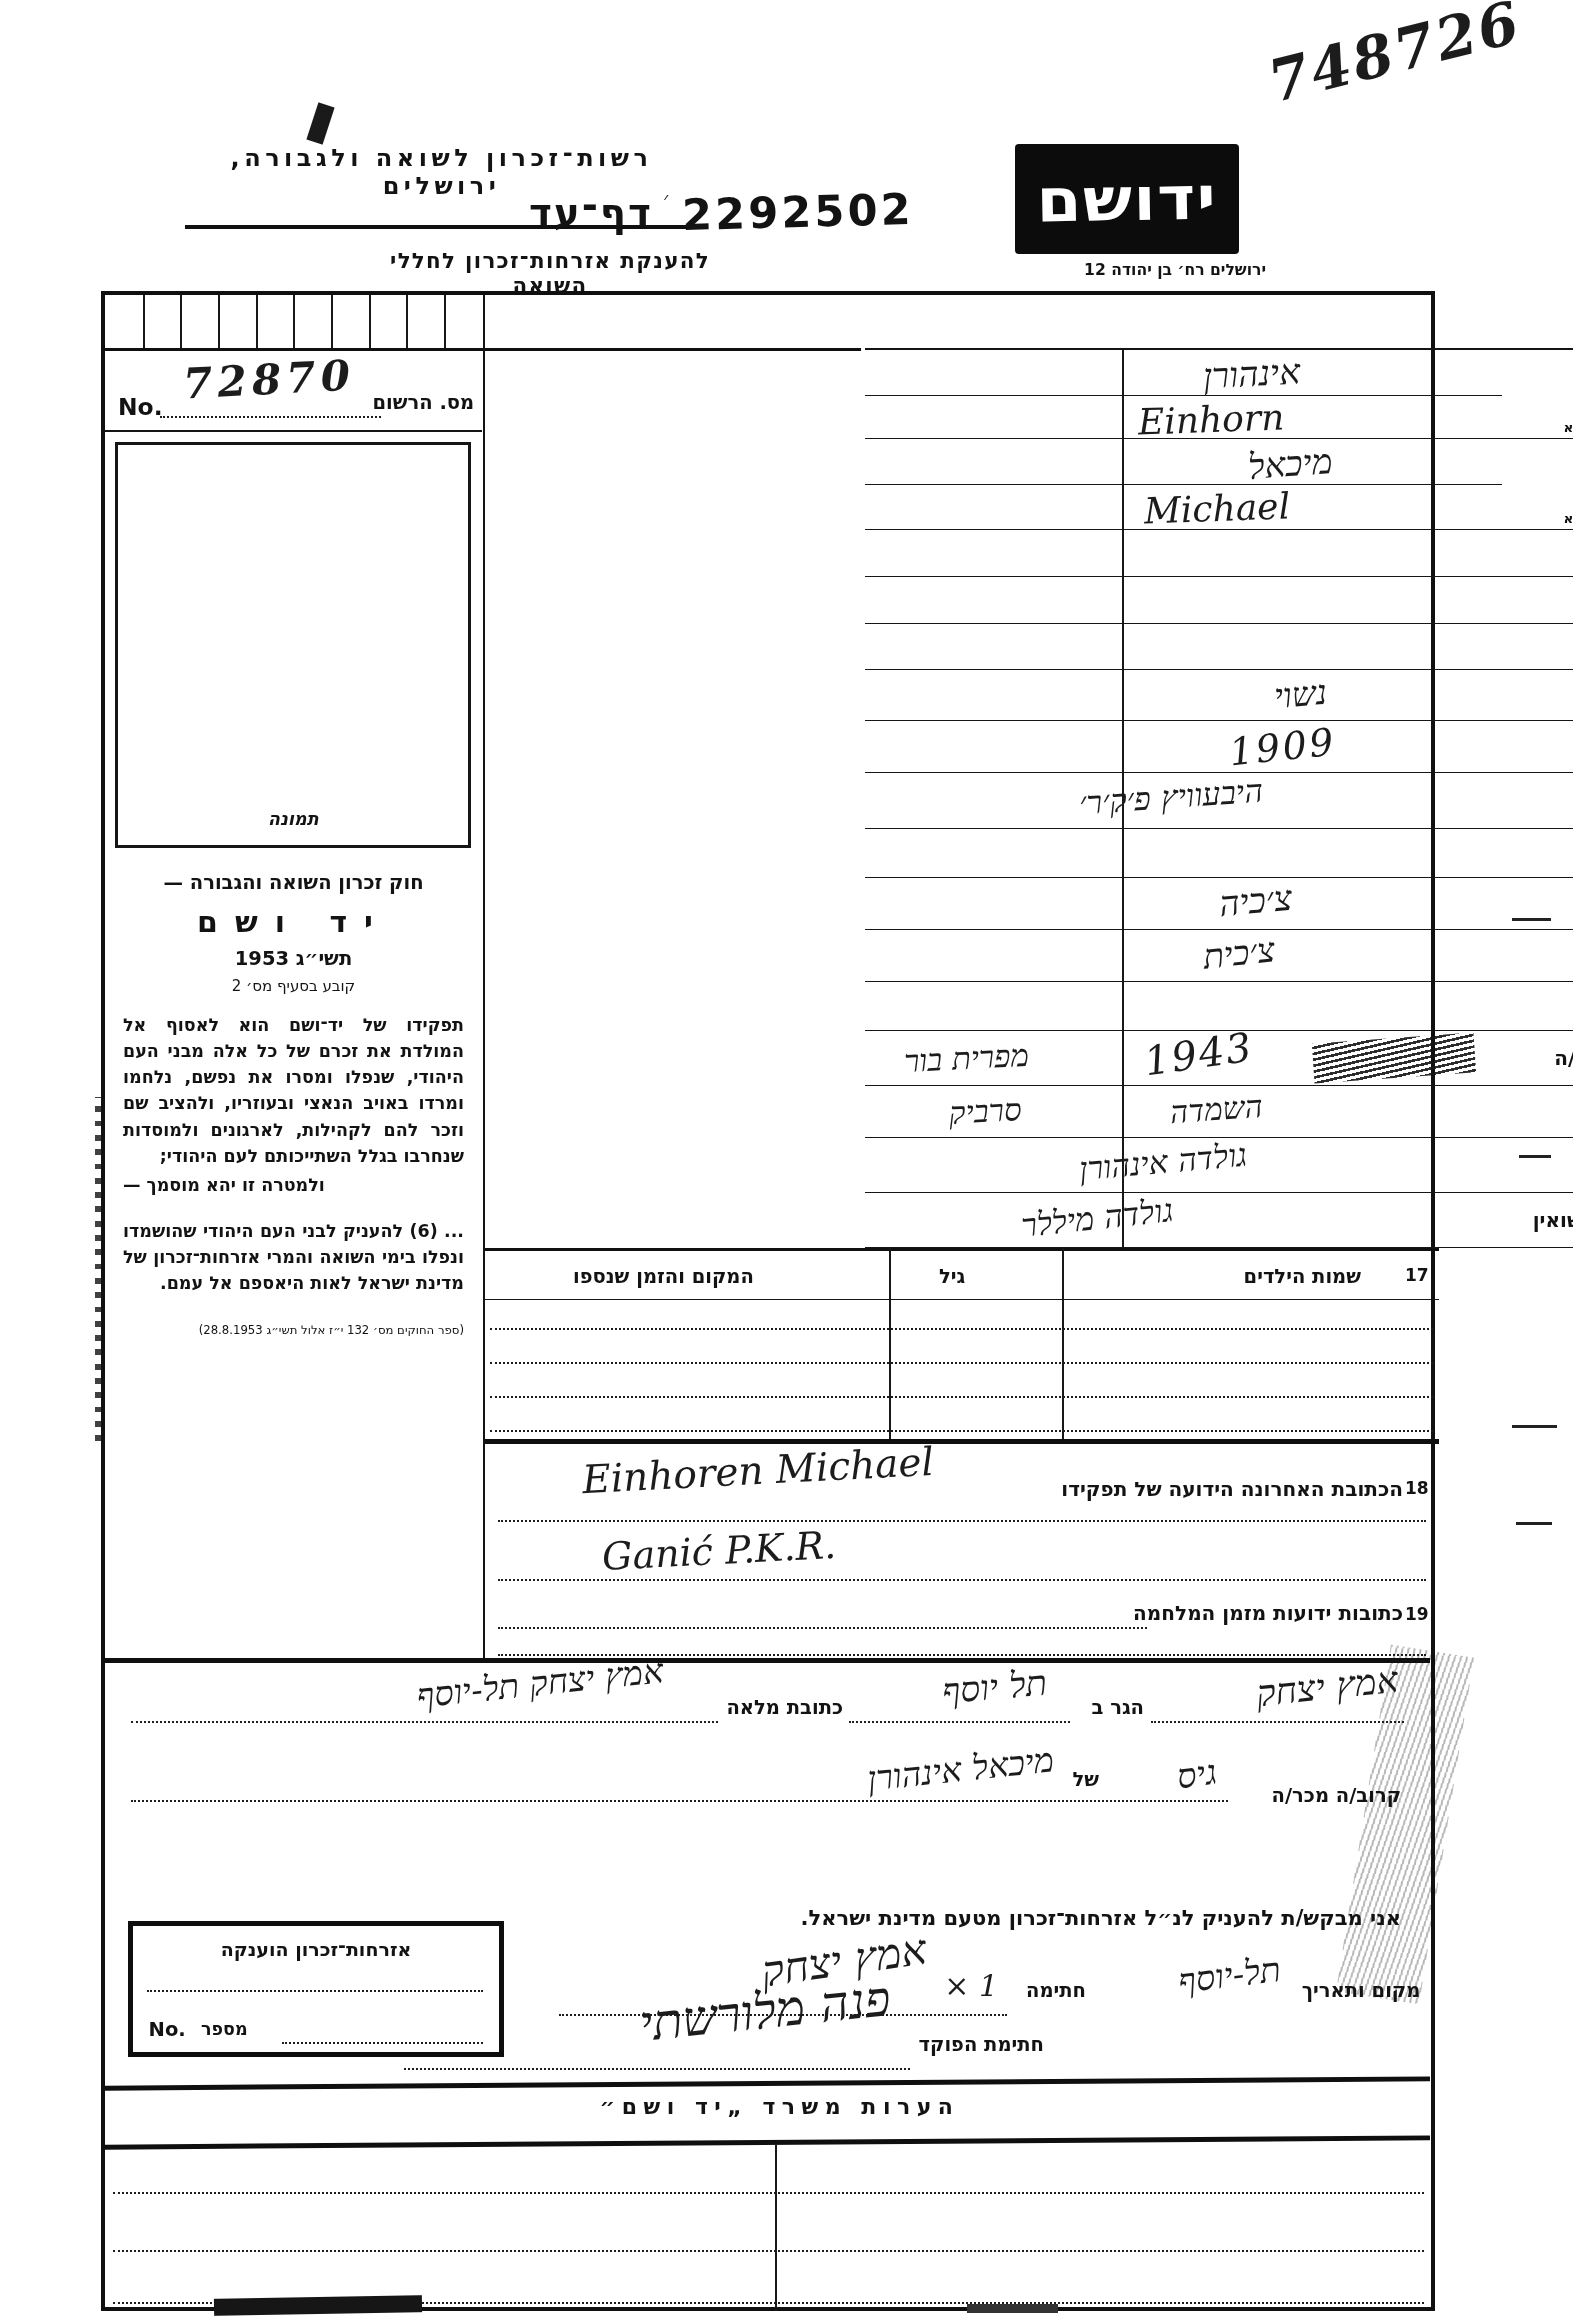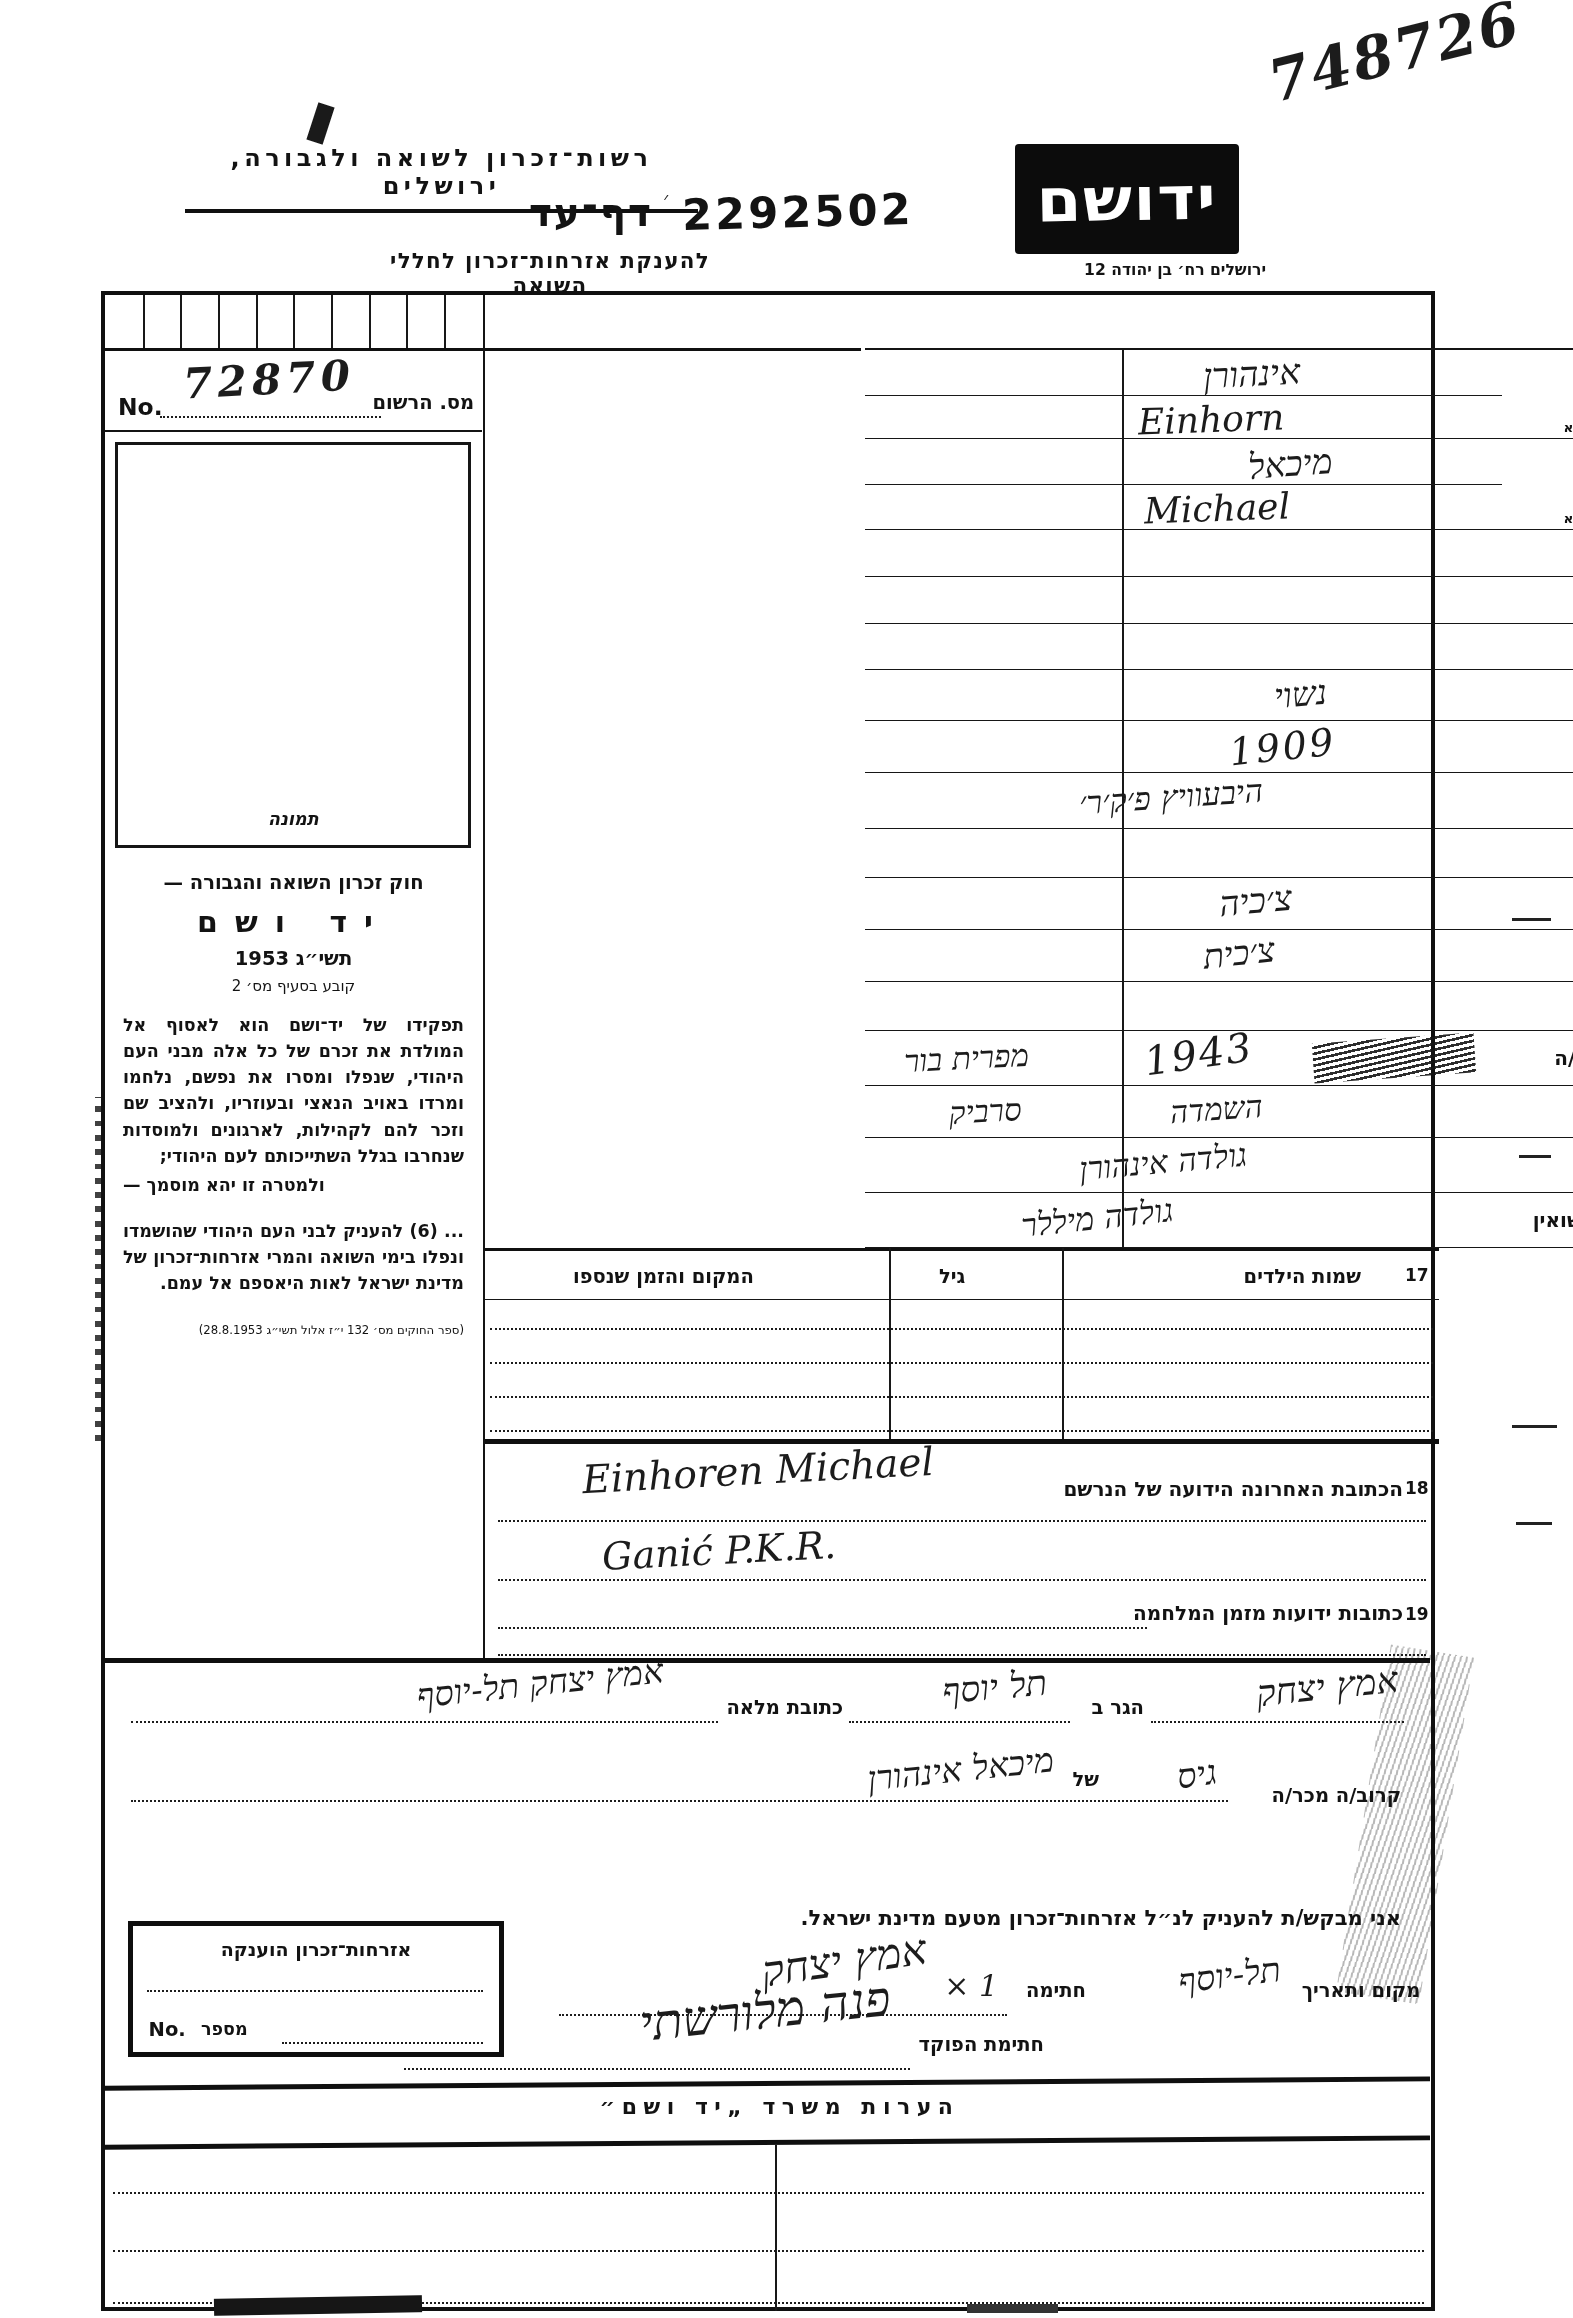--- a/index.html
+++ b/index.html
@@ -29,21 +29,21 @@
             transform:rotate(-4deg);opacity:.9;}
   .dash{background:#222;height:3.2px;}
 </style>
 </head>
 <body>
 
 <div class="page">
 
   <div class="abs hand b" style="left:1266px;top:18px;font-size:58px;transform:rotate(-14deg);letter-spacing:2.6px;">748726</div>
 
-  <div class="abs rtl b" style="left:185px;top:144px;width:513px;text-align:center;font-size:24px;letter-spacing:4.5px;border-bottom:4.5px solid #101010;padding-bottom:9px;">רשות־זכרון לשואה ולגבורה, ירושלים</div>
+  <div class="abs rtl b" style="left:185px;top:144px;width:513px;text-align:center;font-size:24px;letter-spacing:4.5px;border-bottom:4.5px solid #101010;padding-bottom:25px;">רשות־זכרון לשואה ולגבורה, ירושלים</div>
 
   <div class="abs rtl b" style="left:529px;top:190px;font-size:39px;letter-spacing:1.9px;">דף־עד</div>
   <div class="abs hand" style="left:663px;top:187px;font-size:22px;">׳</div>
   <div class="abs b ltr" style="left:682px;top:187px;font-size:43px;letter-spacing:3.2px;transform:rotate(-1.5deg);">2292502</div>
 
   <div class="abs rtl b" style="left:360px;top:248px;width:380px;text-align:center;font-size:21.4px;letter-spacing:1.3px;">להענקת אזרחות־זכרון לחללי השואה</div>
 
   <div class="abs" style="left:1015px;top:144px;width:224px;height:110px;background:#0c0c0c;border-radius:3.9px;display:flex;align-items:center;justify-content:center;">
     <span class="b rtl" style="color:#ffffff;font-size:60px;transform:scaleX(1.08) rotate(-1deg);letter-spacing:1.3px;">ידושם</span>
   </div>
@@ -202,21 +202,21 @@
       <div class="vline" style="position:absolute;left:577px;top:953px;height:191px;"></div>
       <div class="vline" style="position:absolute;left:404px;top:953px;height:191px;"></div>
       <div class="abs dot" style="left:5.2px;top:1033px;width:943px;"></div>
       <div class="abs dot" style="left:5.2px;top:1067px;width:943px;"></div>
       <div class="abs dot" style="left:5.2px;top:1101px;width:943px;"></div>
       <div class="abs dot" style="left:5.2px;top:1135px;width:943px;"></div>
       <div class="thick abs" style="left:0;top:1144px;width:954px;"></div>
 
       <div class="abs" style="left:0;top:1144px;width:954px;height:145px;">
         <span class="fnum" style="top:34%;">18</span>
-        <span class="abs rtl b" style="right:36px;top:38px;font-size:20px;">הכתובת האחרונה הידועה של הנרשם</span>
+        <span class="abs rtl b" style="right:36px;top:38px;font-size:20px;">הכתובת האחרונה הידועה של תפקידו</span>
         <span class="abs hand ltr" style="left:97px;top:9px;font-size:39px;transform:rotate(-3deg);">Einhoren Michael</span>
         <div class="dot abs" style="left:13px;top:81px;width:928px;"></div>
         <span class="abs hand ltr" style="left:117px;top:90px;font-size:38px;transform:rotate(-3deg);">Ganić P.K.R.</span>
         <div class="dot abs" style="left:13px;top:140px;width:928px;"></div>
       </div>
 
       <div class="abs" style="left:0;top:1289px;width:954px;height:74px;">
         <span class="fnum" style="top:40%;">19</span>
         <span class="abs rtl b" style="right:36px;top:17px;font-size:20px;">כתובות ידועות מזמן המלחמה</span>
         <div class="dot abs" style="left:13px;top:43px;width:649px;"></div>

